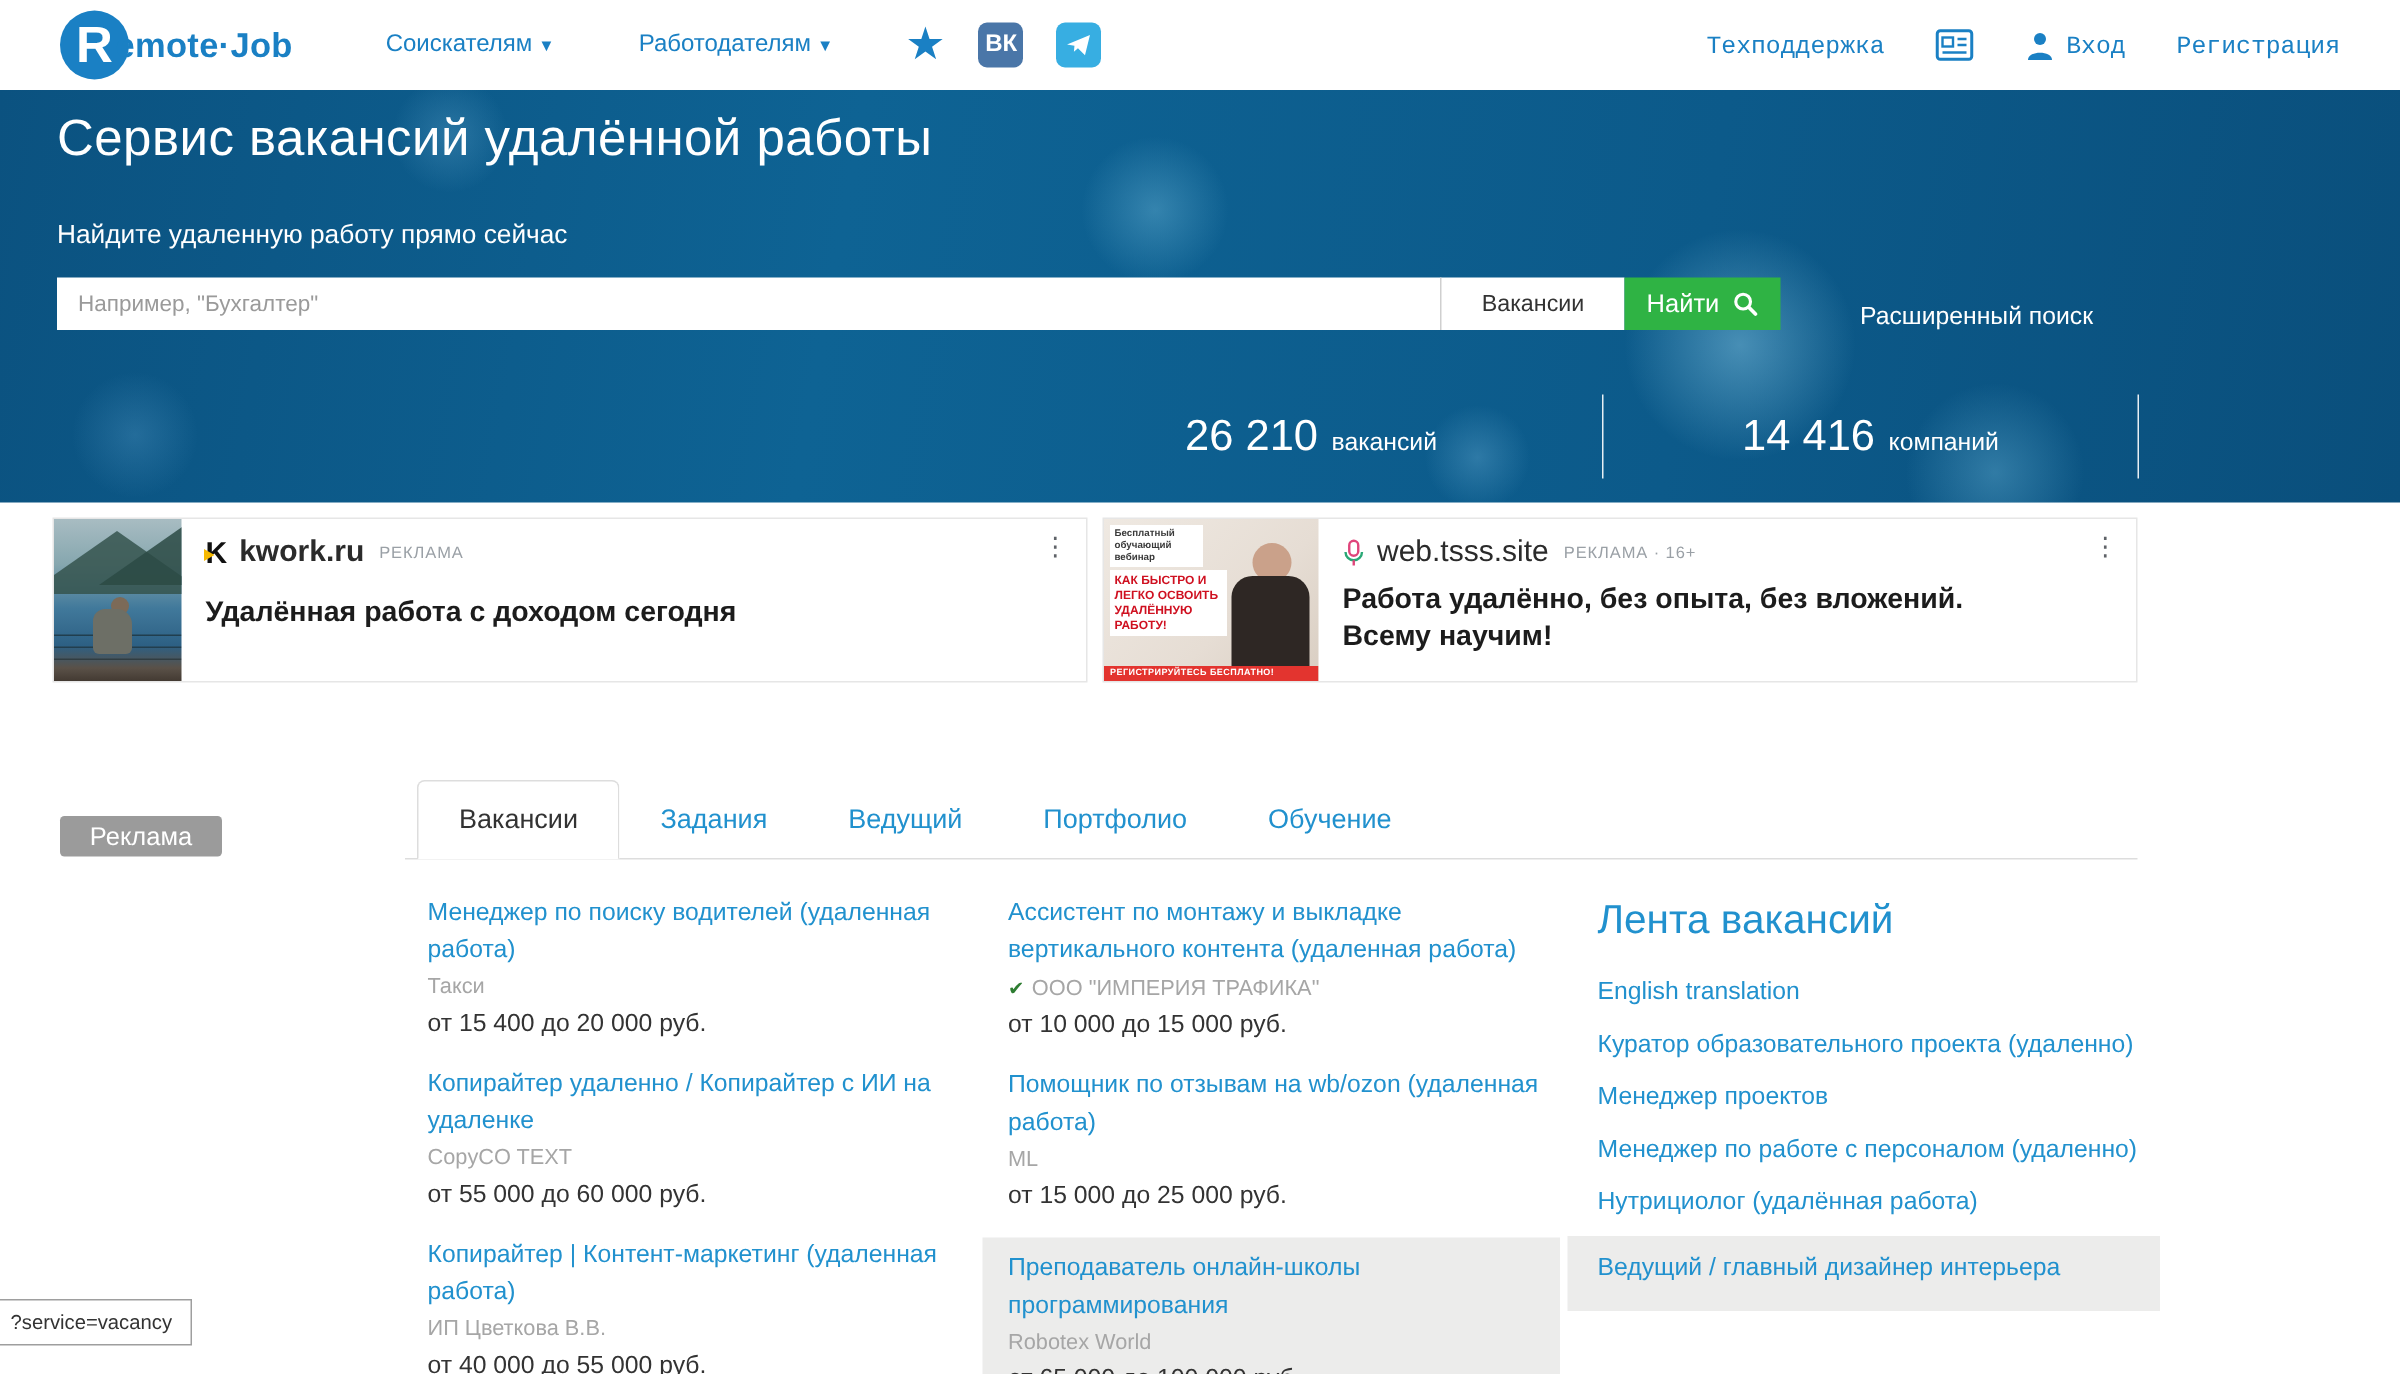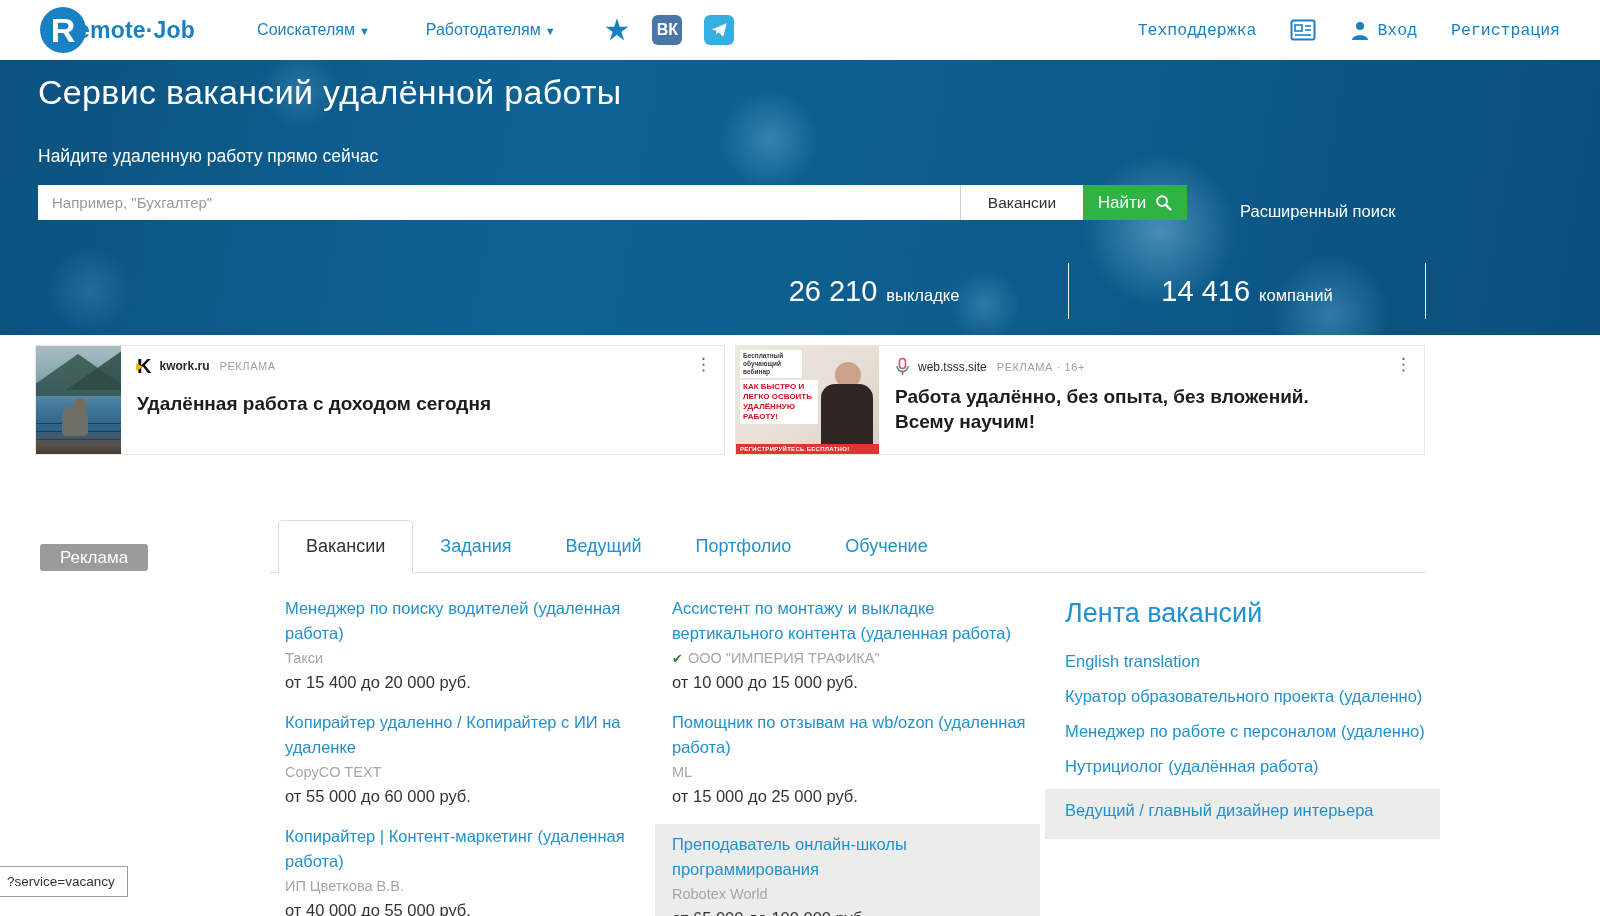--- a/index.html
+++ b/index.html
@@ -52,21 +52,21 @@
   .stat2 { width:356px; }
   .stat-value { font-size:29px; }
   .stat-label { font-size:16.5px; }
   .stat-divider { width:1px; height:56px; background:rgba(255,255,255,0.9); }
 
   
   .ads { position:absolute; top:345px; left:35px; display:flex; gap:10px; }
   .ad-card { width:690px; height:110px; border:1px solid #e6e6e6; background:#fff; display:flex; position:relative; cursor:pointer; }
   .ad-body { padding:11px 16px 0 16px; }
   .ad-head { display:flex; align-items:center; gap:8px; }
-  .ad-site { font-size:12px; color:#2b2b2b; }
+  .ad-site { font-size:20px; color:#2b2b2b; }
   .ad-site.b { font-weight:bold; }
   .ad-badge { font-size:11px; color:#9aa0a6; letter-spacing:0.6px; margin-left:2px; }
   .ad-headline { font-size:19px; font-weight:bold; color:#1c1c1c; line-height:25px; }
   .hl1 { margin-top:16px; }
   .hl2 { margin-top:7px; width:470px; }
   .kebab { position:absolute; right:12px; top:12px; color:#5f6368; font-size:17px; line-height:14px; cursor:pointer; }
   .kwork-k { font-weight:800; font-size:20px; color:#111; position:relative; line-height:18px; }
   .kwork-k::after { content:""; position:absolute; left:-1px; top:6px; border-left:7px solid #f6b900; border-top:4px solid transparent; border-bottom:4px solid transparent; }
   
   .thumb-kwork { width:85px; height:108px; flex:none; position:relative; overflow:hidden;
@@ -167,21 +167,21 @@
           <line x1="11.5" y1="11.5" x2="16.2" y2="16.2" stroke="#ffffff" stroke-width="2.6" stroke-linecap="round"></line>
         </svg>
     </button>
   </div>
   <div class="advanced">Расширенный поиск</div>
 
 
   <div class="stats">
     <div class="stat stat1">
       <span class="stat-value">26 210</span>
-      <span class="stat-label">выкладке</span>
+      <span class="stat-label">вакансий</span>
     </div>
     <div class="stat-divider"></div>
     <div class="stat stat2">
       <span class="stat-value">14 416</span>
       <span class="stat-label">компаний</span>
     </div>
     <div class="stat-divider"></div>
   </div>
 </div>
 
@@ -273,18 +273,19 @@
     <div class="job-title">Преподаватель онлайн-школы программирования</div>
     <div class="job-company">Robotex World</div>
     <div class="job-salary">от 65 000 до 100 000 руб.</div>
   </div>
 </div>
 
 <div class="feed">
   <div class="feed-heading">Лента вакансий</div>
   <div class="feed-item">English translation</div>
   <div class="feed-item">Куратор образовательного проекта (удаленно)</div>
+  <div class="feed-item">Менеджер проектов</div>
   <div class="feed-item">Менеджер по работе с персоналом (удаленно)</div>
   <div class="feed-item">Нутрициолог (удалённая работа)</div>
   <div class="feed-item hl">Ведущий / главный дизайнер интерьера</div>
 </div>
 
 <div class="status-bar">?service=vacancy</div>
 
 </body></html>

